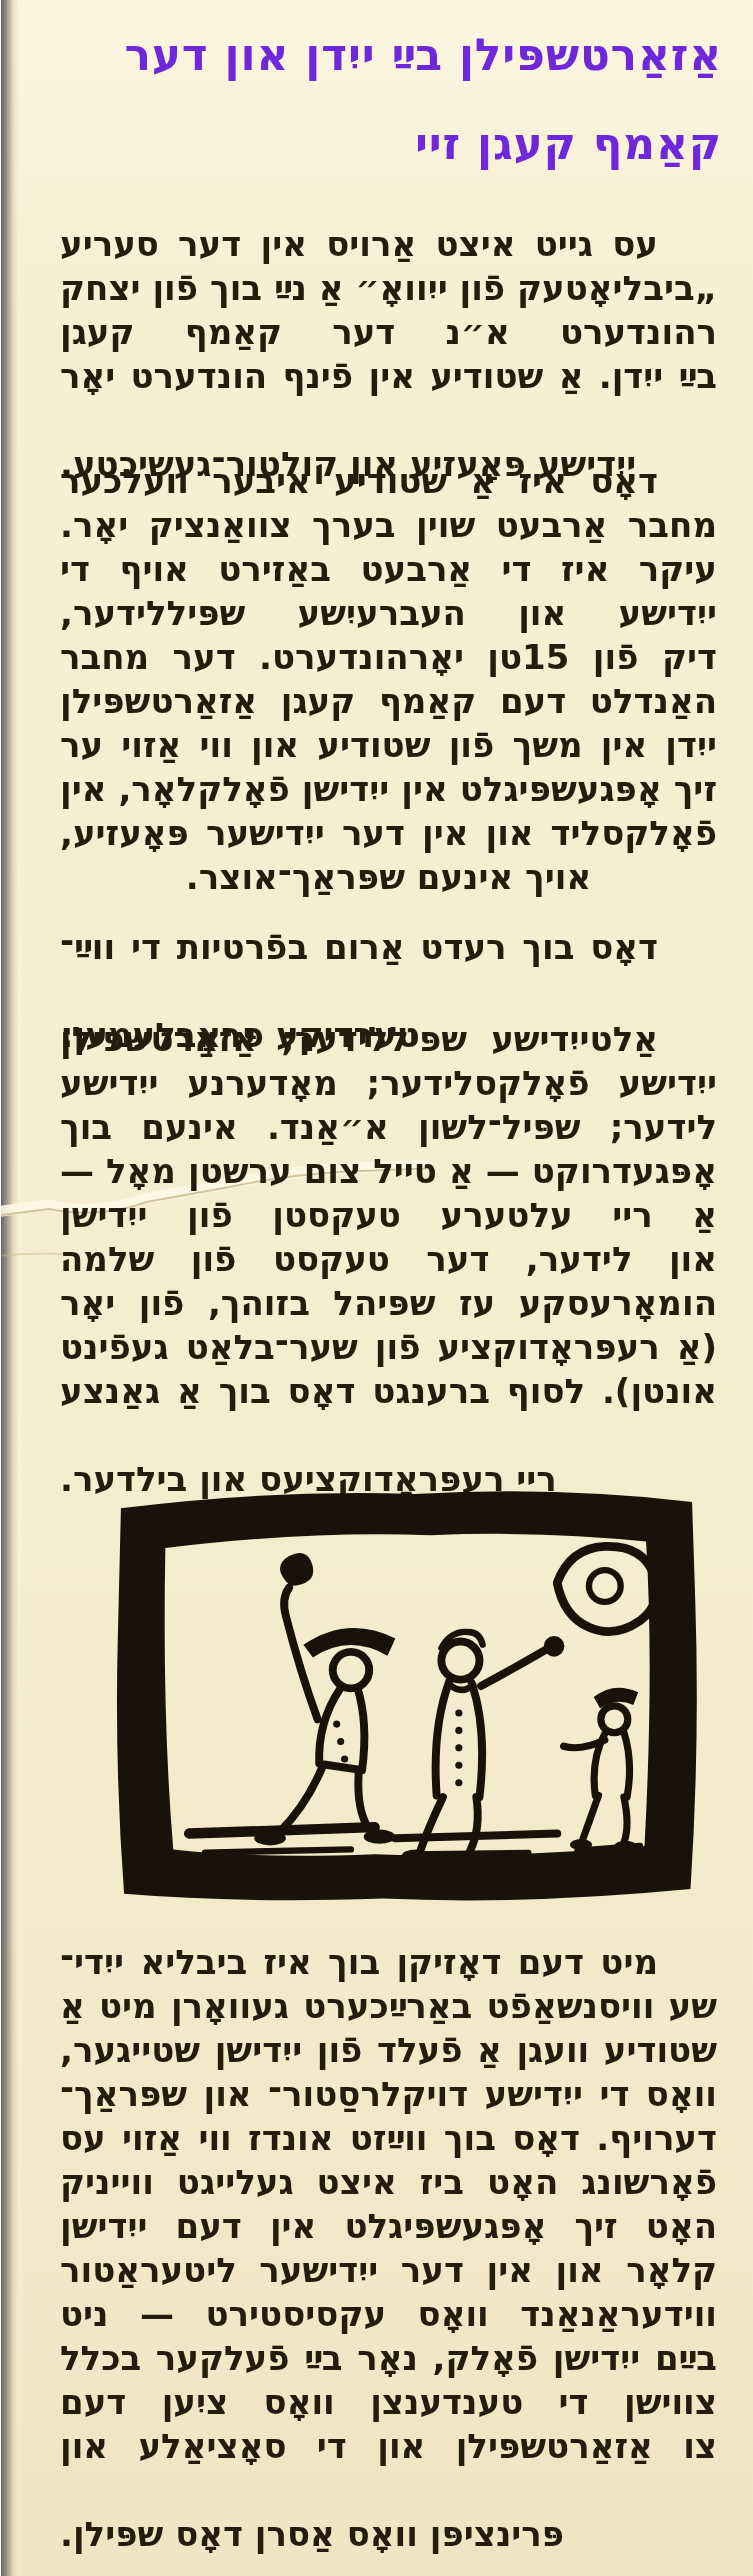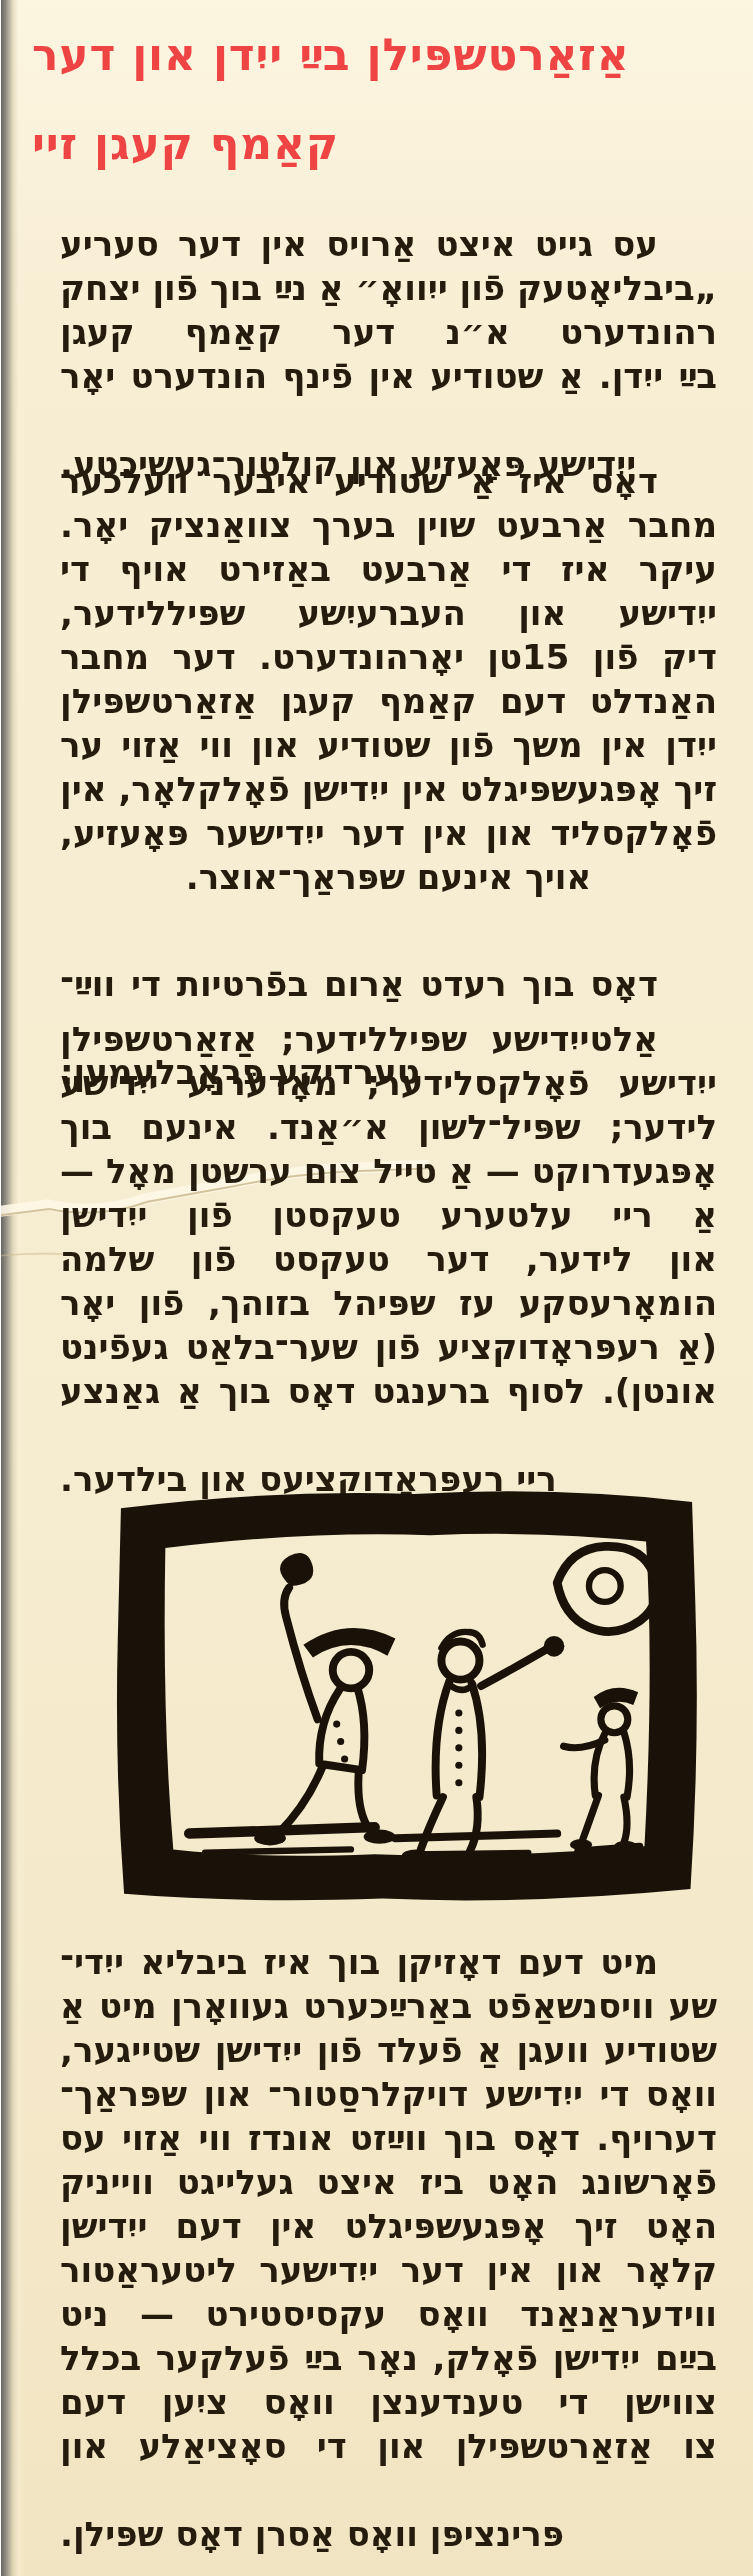--- a/index.html
+++ b/index.html
@@ -35,22 +35,22 @@
     top: 1135px;
     pointer-events: none;
   }
 
   .title {
     position: absolute;
     top: 9.5px;
     left: 32px;
     right: 32px;
     margin: 0;
-    text-align: left;
-    color: #ef4444;
+    text-align: right;
+    color: #6d28d9;
     font-weight: bold;
   }
   .title-line {
     font-size: 44px;
     line-height: 89px;
     height: 89px;
     letter-spacing: 0.8px;
   }
 
   .para {
@@ -68,21 +68,21 @@
     text-align-last: justify;
     overflow: hidden;
     white-space: normal;
   }
   .line.first { padding-right: 59px; }
   .line.endleft  { text-align-last: left; margin-top: 44px; }
   .line.endcenter{ text-align-last: center; }
 
   #p1 { top: 222px; }
   #p2 { top: 459px; }
-  #p3 { top: 962px; }
+  #p3 { top: 925px; }
   #p4 { top: 1017px; }
   #p5 { top: 1940px; }
 
   .woodcut {
     position: absolute;
     left: 113px;
     top: 1481px;
     width: 587px;
     height: 429px;
     margin: 0;

